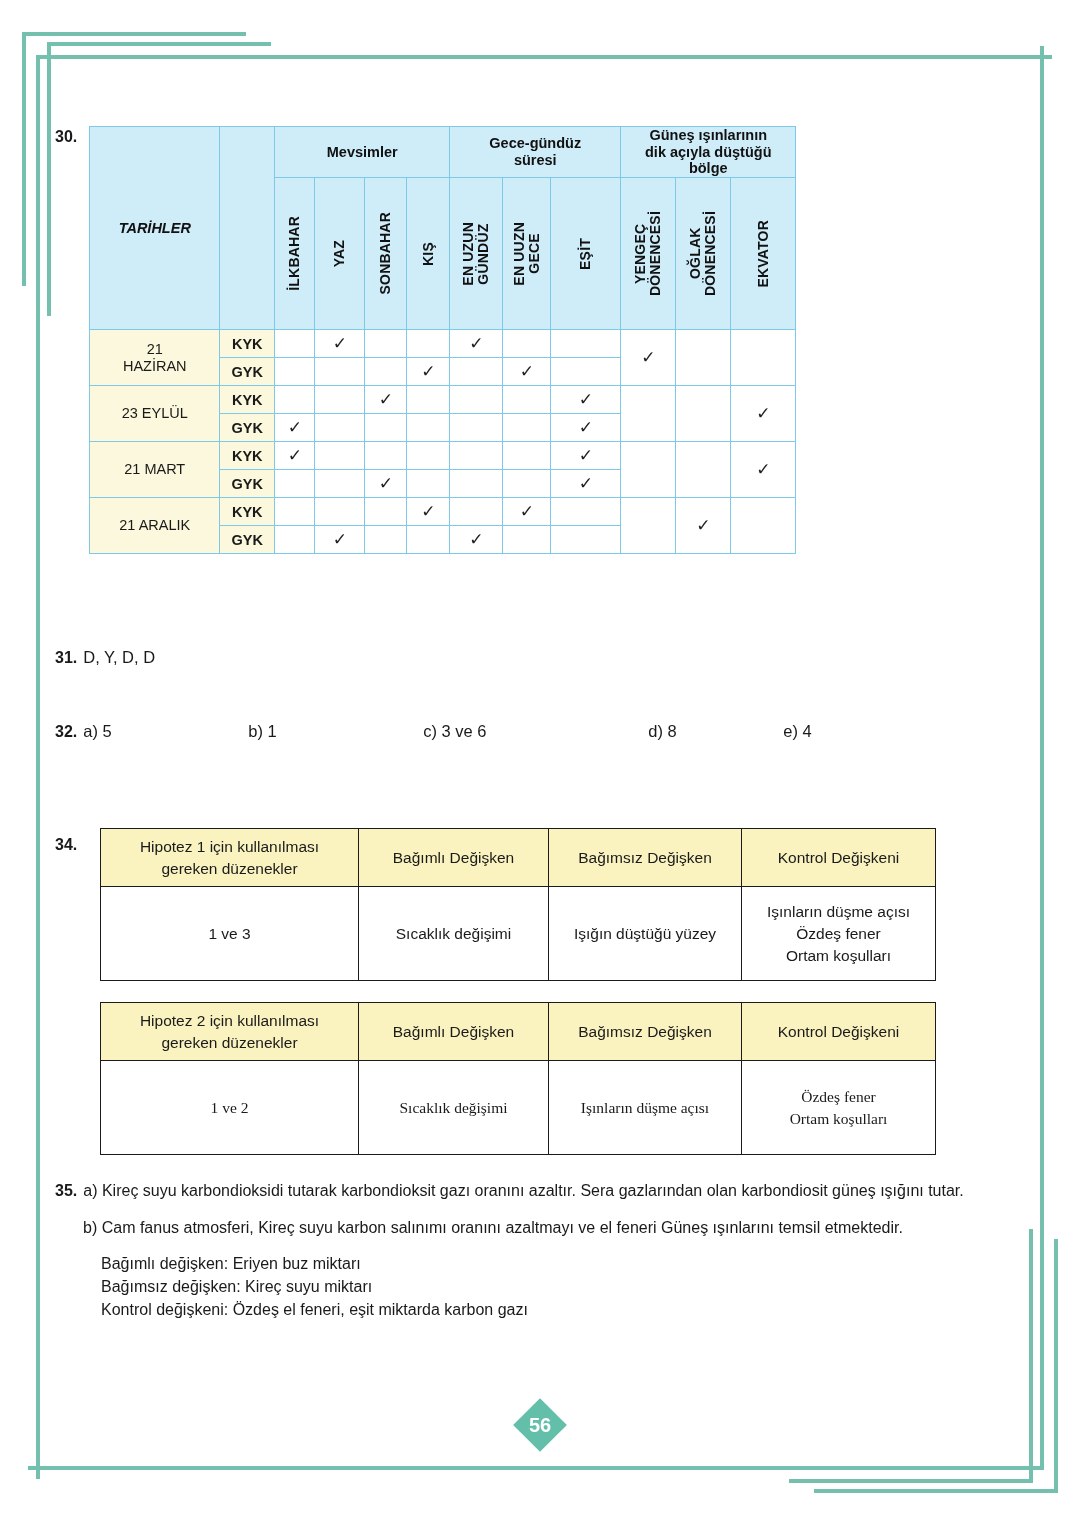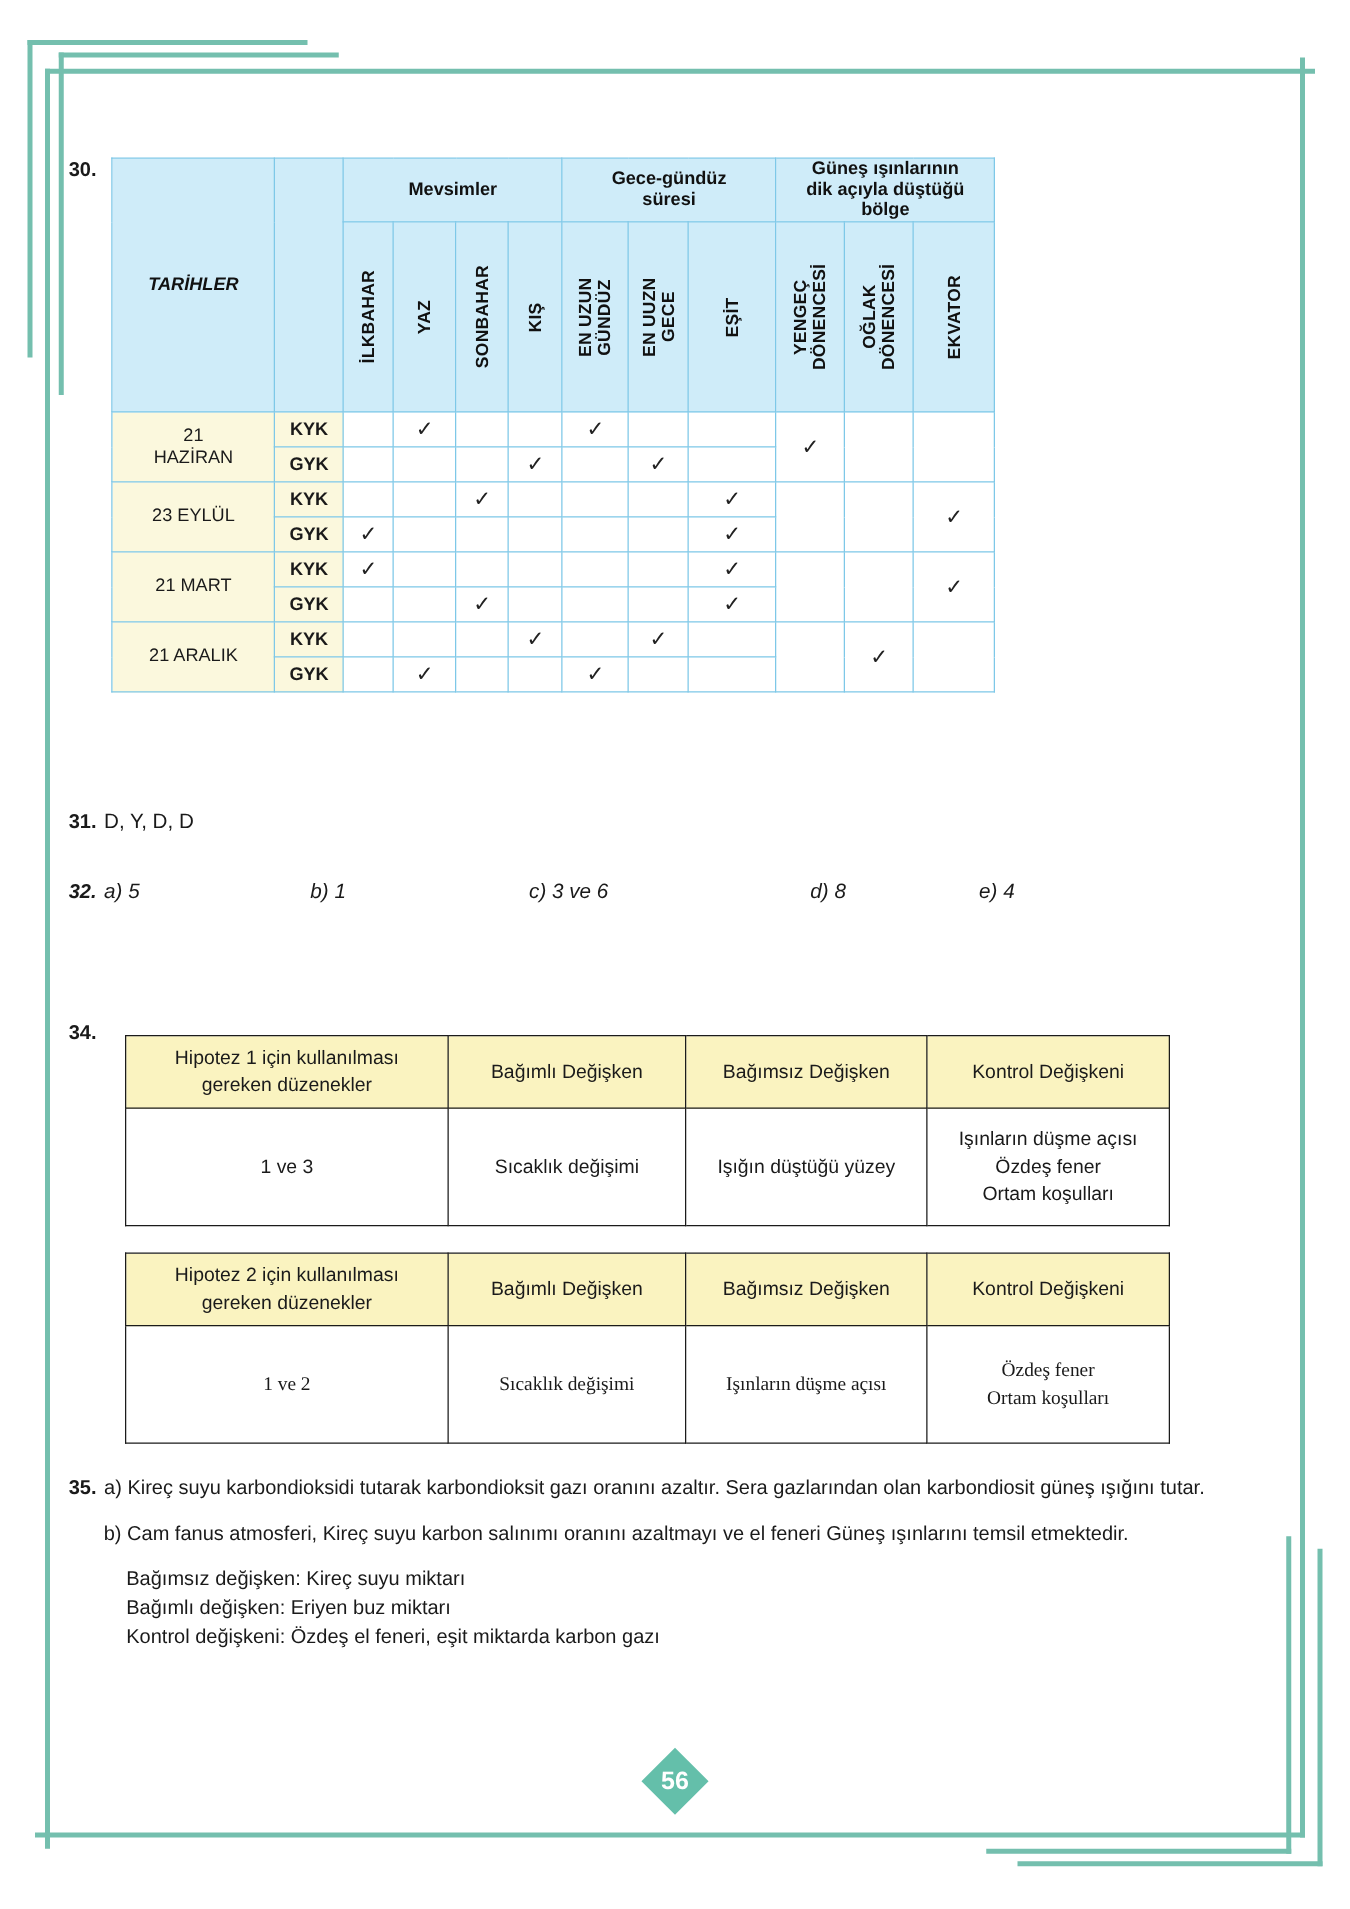--- a/index.html
+++ b/index.html
@@ -53,21 +53,21 @@
   .c-kg{background:#fbf8dd;font-size:16px;font-weight:bold;}
   .c-mark{background:#ffffff;height:27px;}
   .chk{font-size:17px;color:#222;line-height:1;}
 
   
   .ans{position:absolute;font-size:16.5px;}
   .ans .qnum{margin-right:6px;}
   .row32 span{display:inline-block;}
 
   
-  .q34num{position:absolute;left:55px;top:818px;}
+  .q34num{position:absolute;left:55px;top:836px;}
   table.t34{
     border-collapse:collapse;table-layout:fixed;position:absolute;padding-left:24px;
   }
   table.t34 td{
     border:1.6px solid #1b1b1b;
     text-align:center;vertical-align:middle;
     font-size:15.5px;line-height:1.4;padding:7px 6px;
   }
   table.t34 td.head{background:#faf3c0;font-size:15.5px;}
   .t34a{left:100px;top:828px;width:835px;}
@@ -264,21 +264,21 @@
             <td class="c-mark"></td>
           </tr>
         </tbody>
     </table>
   </div>
 
   <div class="ans" style="left:55px;top:648px;">
     <span class="qnum">31.</span><span>D, Y, D, D</span>
   </div>
 
-  <div class="ans row32" style="left:55px;top:704px;font-style:italic;">
+  <div class="ans row32" style="left:55px;top:722px;">
     <span class="qnum">32.</span><span style="width:165px">a)  5</span><span style="width:175px">b)  1</span><span style="width:225px">c)  3  ve 6</span><span style="width:135px">d) 8</span><span>e) 4</span>
   </div>
 
 
   <div class="qnum q34num">34.</div>
 
   <table class="t34 t34a">
     <colgroup>
         <col style="width:258px">
         <col style="width:190px">
@@ -331,22 +331,22 @@
 
   <div class="q35">
     <div class="lead">
       <span class="qnum">35.</span>
       <span style="display:block;max-width:940px">a) Kireç suyu karbondioksidi tutarak karbondioksit gazı oranını azaltır. Sera gazlarından olan karbondiosit güneş ışığını tutar.</span>
     </div>
     <div class="sub">
       <span>b) Cam fanus atmosferi, Kireç suyu karbon salınımı oranını azaltmayı ve el feneri Güneş ışınlarını temsil etmektedir.</span>
     </div>
     <div class="sub2">
+      <span class="indent">Bağımlı değişken: Eriyen buz miktarı</span>
       <span class="indent">Bağımsız değişken: Kireç suyu miktarı</span>
-      <span class="indent">Bağımlı değişken: Eriyen buz miktarı</span>
       <span class="indent">Kontrol değişkeni: Özdeş el feneri, eşit miktarda karbon gazı</span>
     </div>
   </div>
 
   <div class="pagenum-wrap">
     <div class="diamond"></div>
     <div class="pagenum">56</div>
   </div>
 
 </div>

